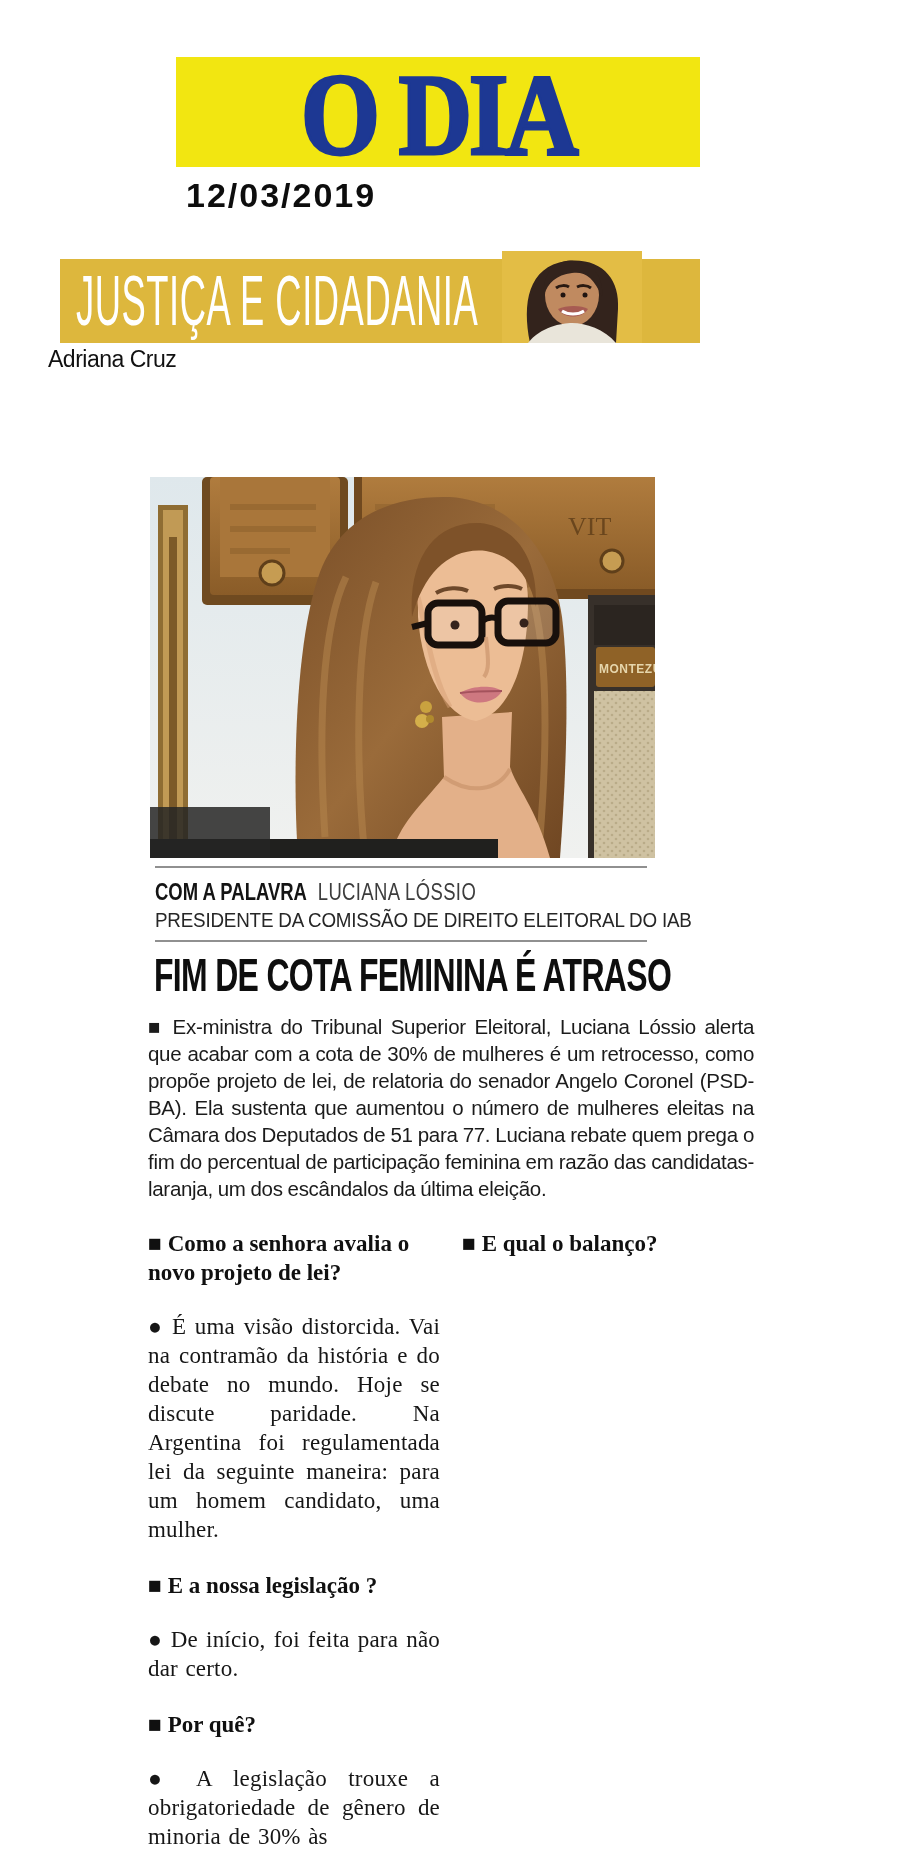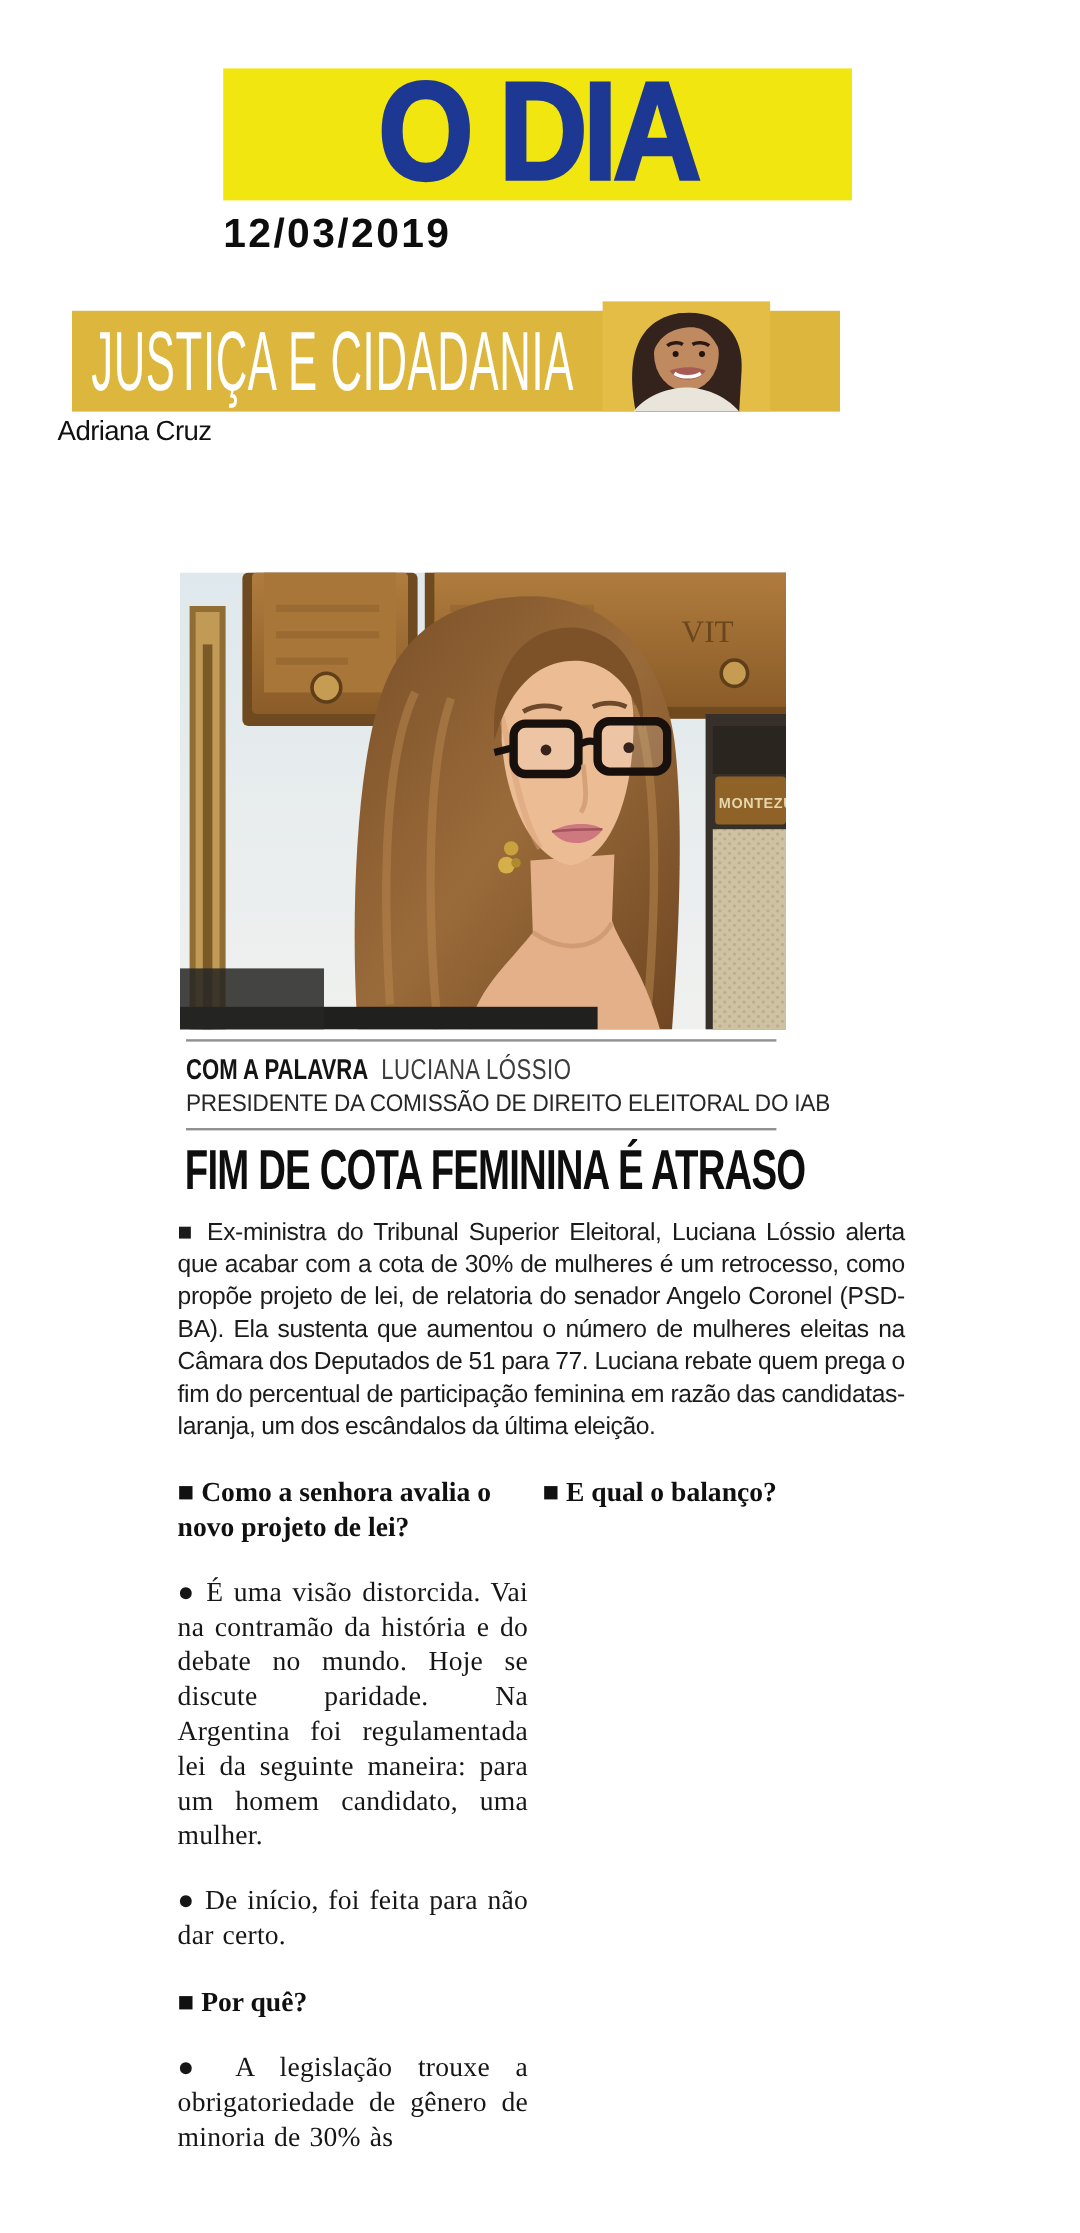--- a/index.html
+++ b/index.html
@@ -2,22 +2,22 @@
 <html lang="pt" style="--logo-bg: #f2e611; --logo-color: #1d3893; --banner-bg: #ddb73d; --ink: #1a1a1a; --rule: #909090;"><head>
 <meta charset="utf-8">
 <style>
   html,body{margin:0;padding:0;background:#ffffff;}
   .page{
     position:relative;width:900px;height:1861px;background:#fff;overflow:hidden;
     font-family:"Liberation Sans",sans-serif;color:var(--ink,#1a1a1a);
   }
   
   .logo-box{
-    position:absolute;left:186px;top:57px;width:524px;height:110px;
-    background:var(--logo-bg,#f2e611);display:flex;align-items:flex-end;justify-content:center;
+    position:absolute;left:176px;top:57px;width:524px;height:110px;
+    background:var(--logo-bg,#f2e611);display:flex;align-items:flex-start;justify-content:center;font-family:Liberation Serif, serif;
   }
   .logo-text{
     font-weight:bold;font-size:116px;line-height:1;color:var(--logo-color,#1d3893);
     letter-spacing:-4px;transform:scaleX(0.88);-webkit-text-stroke:3px var(--logo-color,#1d3893);
     white-space:nowrap;
   }
   .edition-date{
     position:absolute;left:186px;top:176px;width:524px;text-align:left;
     font-size:34px;font-weight:bold;letter-spacing:2px;color:#0d0d0d;
   }
@@ -48,21 +48,21 @@
   .headline{
     position:absolute;left:154px;top:947px;margin:0;font-size:47px;font-weight:bold;
     letter-spacing:-1px;white-space:nowrap;transform:scaleX(0.68);transform-origin:left top;color:#0e0e0e;
   }
   
   .body-block{position:absolute;left:148px;top:1013px;width:606px;}
   .lead{
     margin:0;font-size:20.5px;line-height:27px;text-align:justify;
     letter-spacing:-0.3px;word-spacing:-0.5px;color:#1b1b1b;
   }
-  .qa{display:flex;gap:12px;margin-top:27px;}
+  .qa{display:flex;gap:22px;margin-top:27px;}
   .qa-col{width:292px;}
   .q{
     font-family:"Liberation Serif",serif;font-size:23px;line-height:29px;
     font-weight:bold;margin:27px 0 0;color:#101010;
   }
   .a{
     font-family:"Liberation Serif",serif;font-size:23px;line-height:29px;margin:25px 0 0;
     text-align:justify;letter-spacing:0.2px;word-spacing:1.5px;color:#161616;
   }
   .qa-col > :first-child{margin-top:0;}
@@ -194,20 +194,21 @@
 
     <h1 class="headline">FIM DE COTA FEMININA É ATRASO</h1>
 
     <div class="body-block">
       <p class="lead">■ Ex-ministra do Tribunal Superior Eleitoral, Luciana Lóssio alerta que acabar com a cota de 30% de mulheres é um retrocesso, como propõe projeto de lei, de relatoria do senador Angelo Coronel (PSD-BA). Ela sustenta que aumentou o número de mulheres eleitas na Câmara dos Deputados de 51 para 77. Luciana rebate quem prega o fim do percentual de participação feminina em razão das candidatas-laranja, um dos escândalos da última eleição.</p>
 
       <div class="qa">
         <div class="qa-col">
           <p class="q">■ Como a senhora avalia o novo projeto de lei?</p>
           <p class="a">● É uma visão distorcida. Vai na contramão da história e do debate no mundo. Hoje se discute paridade. Na Argentina foi regulamentada lei da seguinte maneira: para um homem candidato, uma mulher.</p>
+          <p class="q">■ E a nossa legislação ?</p>
           <p class="a">● De início, foi feita para não dar certo.</p>
           <p class="q">■ Por quê?</p>
           <p class="a">● A legislação trouxe a obrigatoriedade de gênero de minoria de 30% às</p>
         </div>
         <div class="qa-col">
           <p class="q">■ E qual o balanço?</p>
         </div>
       </div>
     </div>
 

